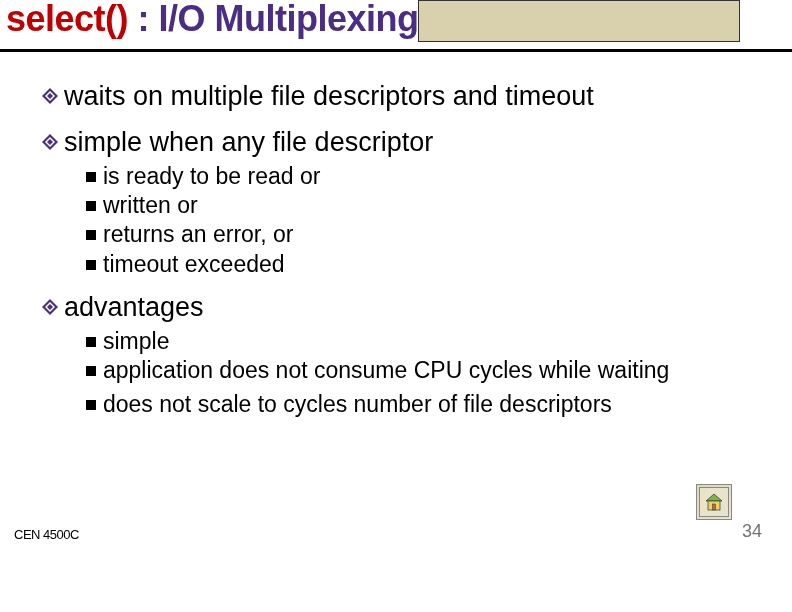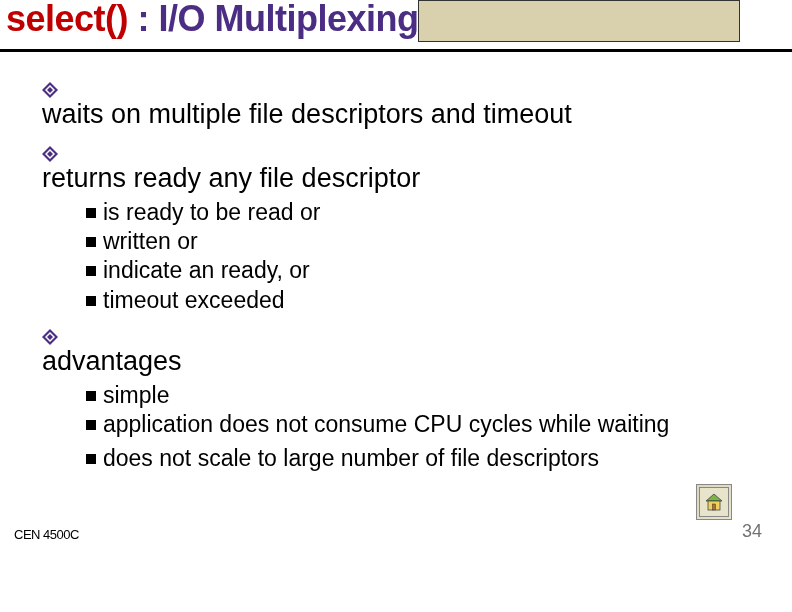--- a/index.html
+++ b/index.html
@@ -55,22 +55,21 @@
   }
   .content {
     position: absolute;
     top: 68px;
     left: 42px;
     right: 30px;
   }
   .lvl1 {
     display: flex;
     align-items: flex-start;
-    margin: 6px 0 2px 0;
-    flex-direction: column;
+    margin: 12px 0 2px 0;
   }
   .lvl1 .diamond {
     width: 16px;
     height: 16px;
     margin-top: 8px;
     margin-right: 6px;
     flex: 0 0 auto;
     display: flex;
     align-items: center;
     justify-content: center;
@@ -170,35 +169,35 @@
     </div>
 
     <div class="lvl1">
       <span class="diamond">
         <svg width="16" height="16" viewBox="0 0 16 16">
             <polygon points="8,0 16,8 8,16 0,8" fill="#4b2e83"></polygon>
             <polygon points="8,3 13,8 8,13 3,8" fill="#ffffff"></polygon>
             <polygon points="8,5 11,8 8,11 5,8" fill="#4b2e83"></polygon>
           </svg>
       </span>
-      <span class="txt">returns ready any file descriptor</span>
+      <span class="txt">simple when any file descriptor</span>
     </div>
 
     <div class="lvl2-group">
       <div class="lvl2">
         <span class="sq"></span>
         <span class="txt">is ready to be read or</span>
       </div>
       <div class="lvl2">
         <span class="sq"></span>
         <span class="txt">written or</span>
       </div>
       <div class="lvl2">
         <span class="sq"></span>
-        <span class="txt">indicate an ready, or</span>
+        <span class="txt">returns an error, or</span>
       </div>
       <div class="lvl2">
         <span class="sq"></span>
         <span class="txt">timeout exceeded</span>
       </div>
     </div>
 
     <div class="lvl1">
       <span class="diamond">
         <svg width="16" height="16" viewBox="0 0 16 16">
@@ -218,21 +217,21 @@
       <div class="lvl2">
         <span class="sq"></span>
         <span class="txt">application does not consume CPU cycles while waiting</span>
       </div>
     </div>
 
 
     <div class="lvl2-group">
       <div class="lvl2">
         <span class="sq"></span>
-        <span class="txt">does not scale to large number of file descriptors</span>
+        <span class="txt">does not scale to cycles number of file descriptors</span>
       </div>
     </div>
 
   </div>
 
   <div class="home-icon">
     <div class="outer"></div>
     <div class="inner">
       <svg width="20" height="18" viewBox="0 0 20 18">
         <polygon points="10,1 18,8 2,8" fill="#7bb24a" stroke="#333" stroke-width="0.7"></polygon>

